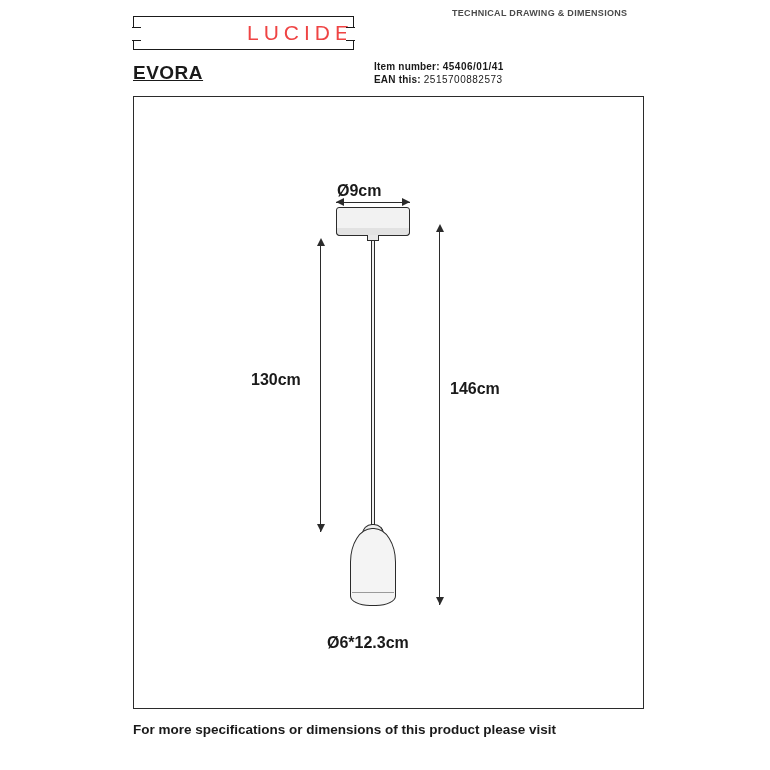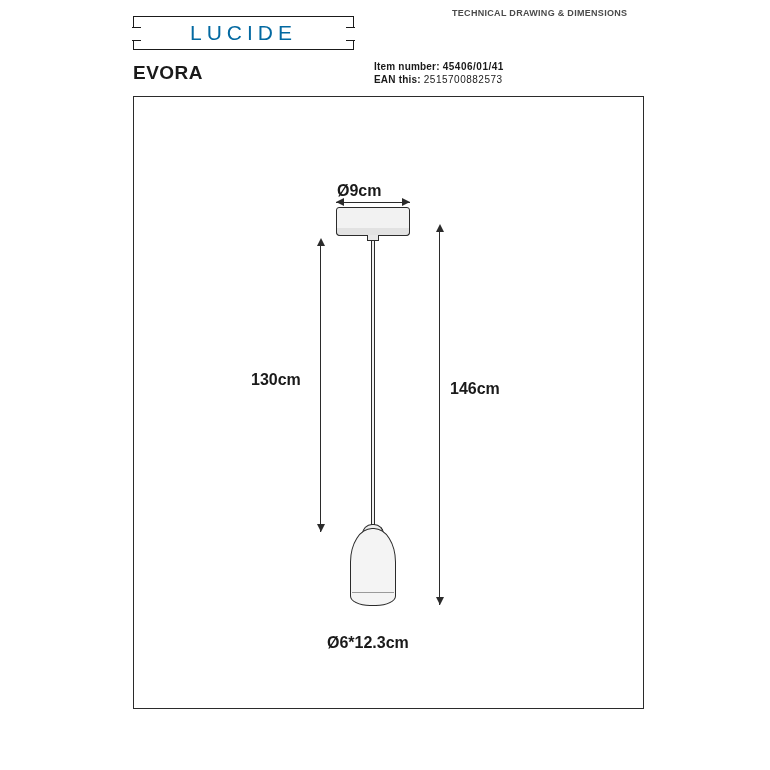--- a/index.html
+++ b/index.html
@@ -27,25 +27,25 @@
     left: 133px; top: 16px;
     width: 221px; height: 34px;
     border: 1px solid #1a1a1a;
     box-sizing: border-box;
   }
   .logo-text {
     position: absolute;
     left: 0; top: 0;
     width: 221px; height: 45px;
     line-height: 33px;
-    text-align: center;
+    text-align: right;
     font-size: 21px;
     letter-spacing: 5px;
     font-weight: 400;
-    color: #0369a1;
+    color: #ef4444;
   }
   
   .logo-notch {
     position: absolute;
     background: #ffffff;
     width: 9px;
     height: 12px;
   }
   .logo-notch.left  { left: 132px; top: 27px; border-top: 1px solid #1a1a1a; border-bottom: 1px solid #1a1a1a; }
   .logo-notch.right { left: 346px; top: 27px; border-top: 1px solid #1a1a1a; border-bottom: 1px solid #1a1a1a; }
@@ -58,20 +58,21 @@
     letter-spacing: 0.3px;
     color: #4a4a4a;
   }
   .product-name {
     position: absolute;
     left: 133px; top: 62px;
     font-size: 19px;
     font-weight: 700;
     letter-spacing: 0.5px;
     color: #1a1a1a;
+    text-decoration: underline;
   }
   .meta {
     position: absolute;
     left: 374px;
     font-size: 10px;
     color: #1a1a1a;
     letter-spacing: 0.2px;
   }
   .meta .lbl { font-weight: 700; }
   .meta .val { font-weight: 700; letter-spacing: 0.5px; }
@@ -254,14 +255,15 @@
   <div class="arrow down" style="left:317px; top:524px;"></div>
   <div class="dim-text" style="left:251px; top:371px;">130cm</div>
 
   <div class="dim-line-v" style="left:439px; top:226px; height:379px;"></div>
   <div class="arrow up" style="left:436px; top:224px;"></div>
   <div class="arrow down" style="left:436px; top:597px;"></div>
   <div class="dim-text" style="left:450px; top:380px;">146cm</div>
 
   <div class="dim-text" style="left:327px; top:634px;">Ø6*12.3cm</div>
 
+  <div class="footer-line1">For more specifications or dimensions of this product please visit</div>
 
 </div>
 
 </body></html>

